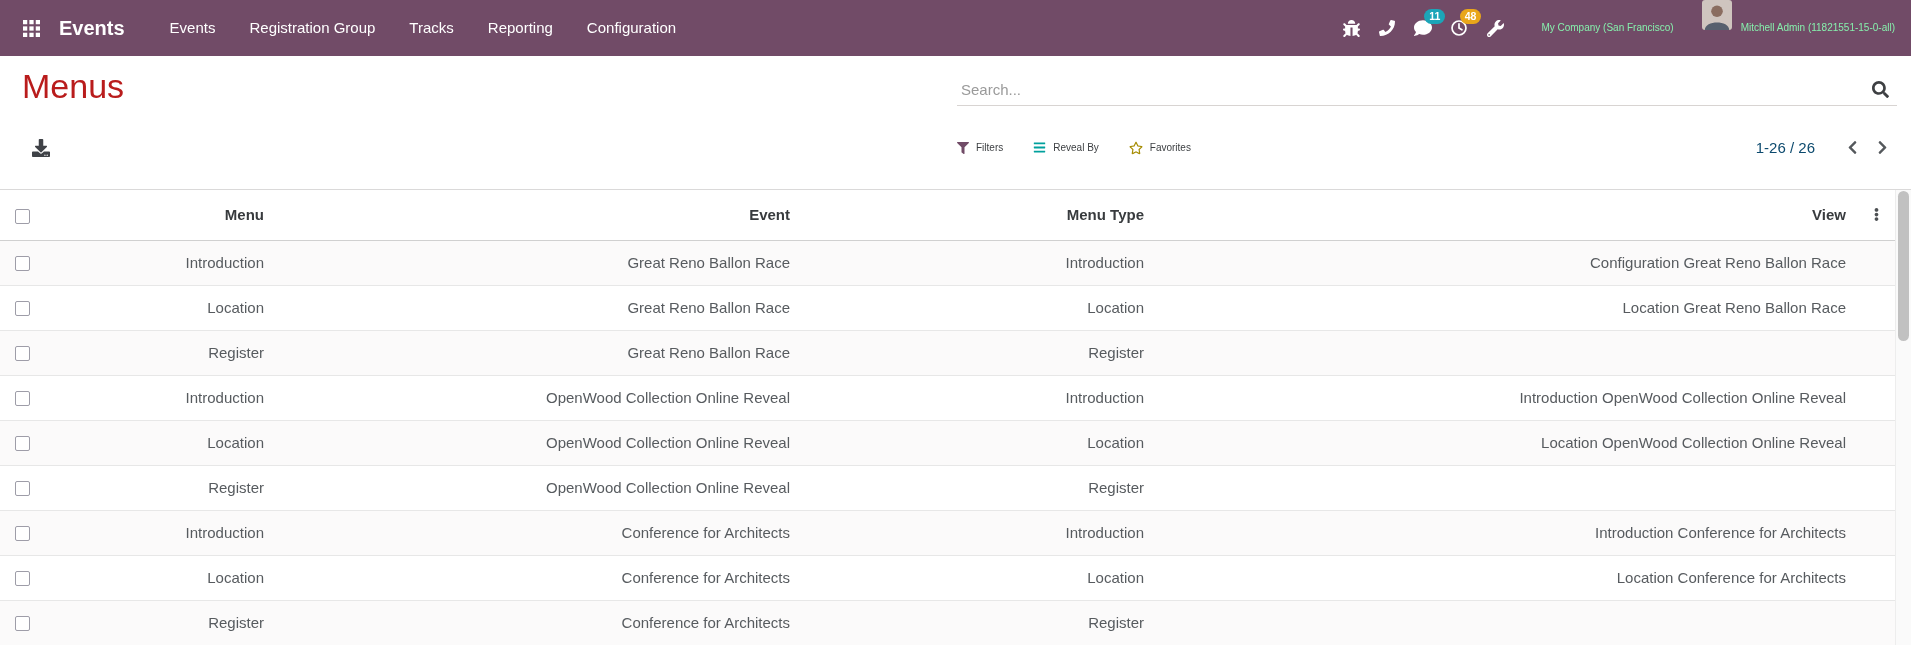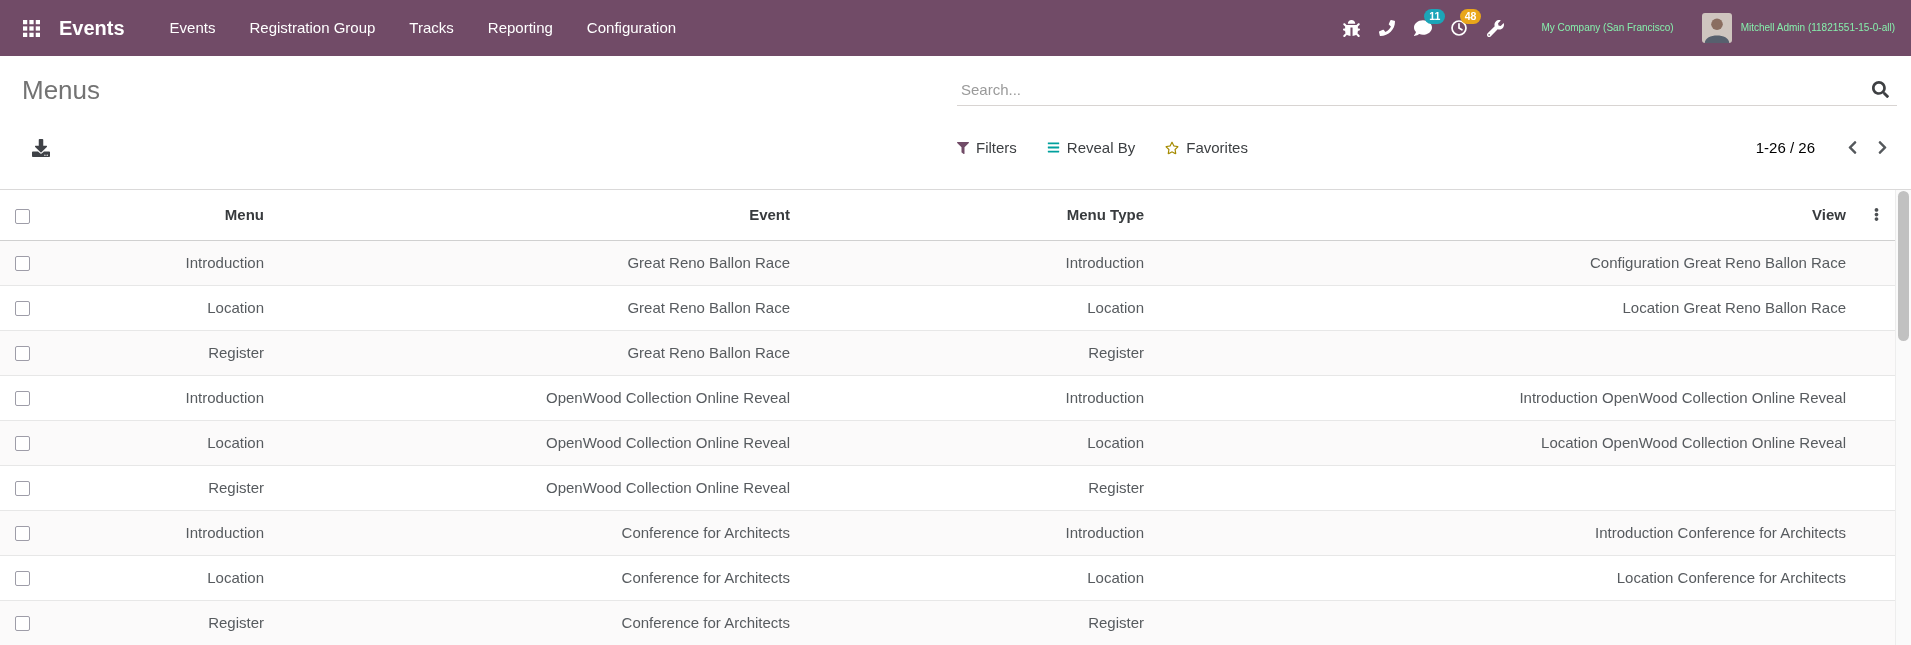--- a/index.html
+++ b/index.html
@@ -14,54 +14,54 @@
   
   .topbar {
     height: 56px; background: var(--topbar-bg, #714B67);
     display: flex; align-items: center; color: #fff; padding: 0 14px 0 11px;
   }
   .apps-btn { background: transparent; border: none; color: #fff; width: 40px; height: 56px;
     display: flex; align-items: center; justify-content: center; cursor: pointer; }
   .brand { font-size: 20px; font-weight: 700; margin: 0 28px 0 8px; white-space: nowrap; }
   .nav { display: flex; align-items: center; height: 56px; }
   .nav a { color: #fff; text-decoration: none; font-size: 15px; padding: 0 17px; line-height: 56px; display: block; white-space: nowrap; }
-  .systray { margin-left: auto; display: flex; align-items: center; }
+  .systray { margin-left: auto; display: flex; align-items: flex-start; }
   .tray-btn { position: relative; background: none; border: none; color: #fff; width: 36px; height: 56px;
     display: flex; align-items: center; justify-content: center; cursor: pointer; }
   .badge {
     position: absolute; top: 9px; right: -4px; font-size: 10.5px; font-weight: 700;
     padding: 2px 5px; border-radius: 9px; color: #fff; line-height: 1;
   }
   .badge.messages { background: var(--badge-messages, #1ca5b8); }
   .badge.activities { background: var(--badge-activities, #e9a61a); }
   .company, .user { color: #86efac; font-size: 10px; line-height: 56px; cursor: pointer; white-space: nowrap;
     background: none; border: none; font-family: inherit; }
   .company { margin-left: 18px; padding: 0 10px; }
   .avatar { width: 30px; height: 30px; border-radius: 3px; overflow: hidden; margin-left: 18px; flex: 0 0 auto; cursor: pointer; }
   .user { padding: 0 2px 0 9px; }
 
   
   .cp-row1 { height: 50px; display: flex; align-items: flex-end; justify-content: space-between; padding: 0 14px 0 22px; }
-  .title { font-size: 26px; font-weight: 500; color: #737373; line-height: 1.15; }
+  .title { font-size: 34px; font-weight: 500; color: #b91c1c; line-height: 1.15; }
   .searchbar { width: 940px; display: flex; align-items: center; border-bottom: 1px solid #d8d4d2; padding: 4px 2px 7px 4px; }
   .searchbar input { flex: 1; border: none; outline: none; font-size: 15px; color: #444; background: transparent; font-family: inherit; }
   .searchbar input::placeholder { color: #9a9a9a; }
   .search-btn { border: none; background: none; color: #3e4043; cursor: pointer; padding: 0 6px; }
 
   .cp-row2 { height: 83px; display: flex; align-items: center; justify-content: space-between; padding: 0 14px 0 28px; }
   .export-btn { border: none; background: none; color: #3f4247; cursor: pointer; padding: 4px; }
   .cp-row2-right { width: 940px; display: flex; align-items: center; justify-content: space-between; }
   .search-options { display: flex; align-items: center; gap: 30px; }
-  .option-btn { border: none; background: none; font-size: 15px; color: #3c3f42; display: flex; align-items: center; gap: 7px;
+  .option-btn { border: none; background: none; font-size: 10px; color: #3c3f42; display: flex; align-items: center; gap: 7px;
     cursor: pointer; font-family: inherit; white-space: nowrap; }
   .icon-filter { color: var(--filter-icon, #714B67); }
   .icon-groupby { color: var(--groupby-icon, #00A09D); }
   .icon-star { color: var(--favorites-icon, #a58b00); }
   .pager { display: flex; align-items: center; }
-  .pager-range { font-size: 15px; color: #000000; margin-right: 22px; }
+  .pager-range { font-size: 15px; color: #0c4a6e; margin-right: 22px; }
   .pager-btn { border: none; background: none; color: #54585c; cursor: pointer; width: 30px; height: 30px;
     display: flex; align-items: center; justify-content: center; }
 
   
   .list-wrap { position: relative; border-top: 1px solid #dad9d9; height: 456px; background: #fff; }
   table { width: 1895px; border-collapse: collapse; table-layout: fixed; }
   th, td { text-align: right; padding: 0 12px; white-space: nowrap; overflow: hidden; text-overflow: ellipsis; }
   thead th { height: 50px; font-size: 15px; font-weight: 700; color: #383b3e; border-bottom: 1px solid #d0d0d0; cursor: pointer; }
   tbody td { height: 45px; font-size: 15px; color: #575b5f; border-bottom: 1px solid #e7e7e7; cursor: pointer; }
   tbody tr:nth-child(odd) { background: #fbfafa; }

